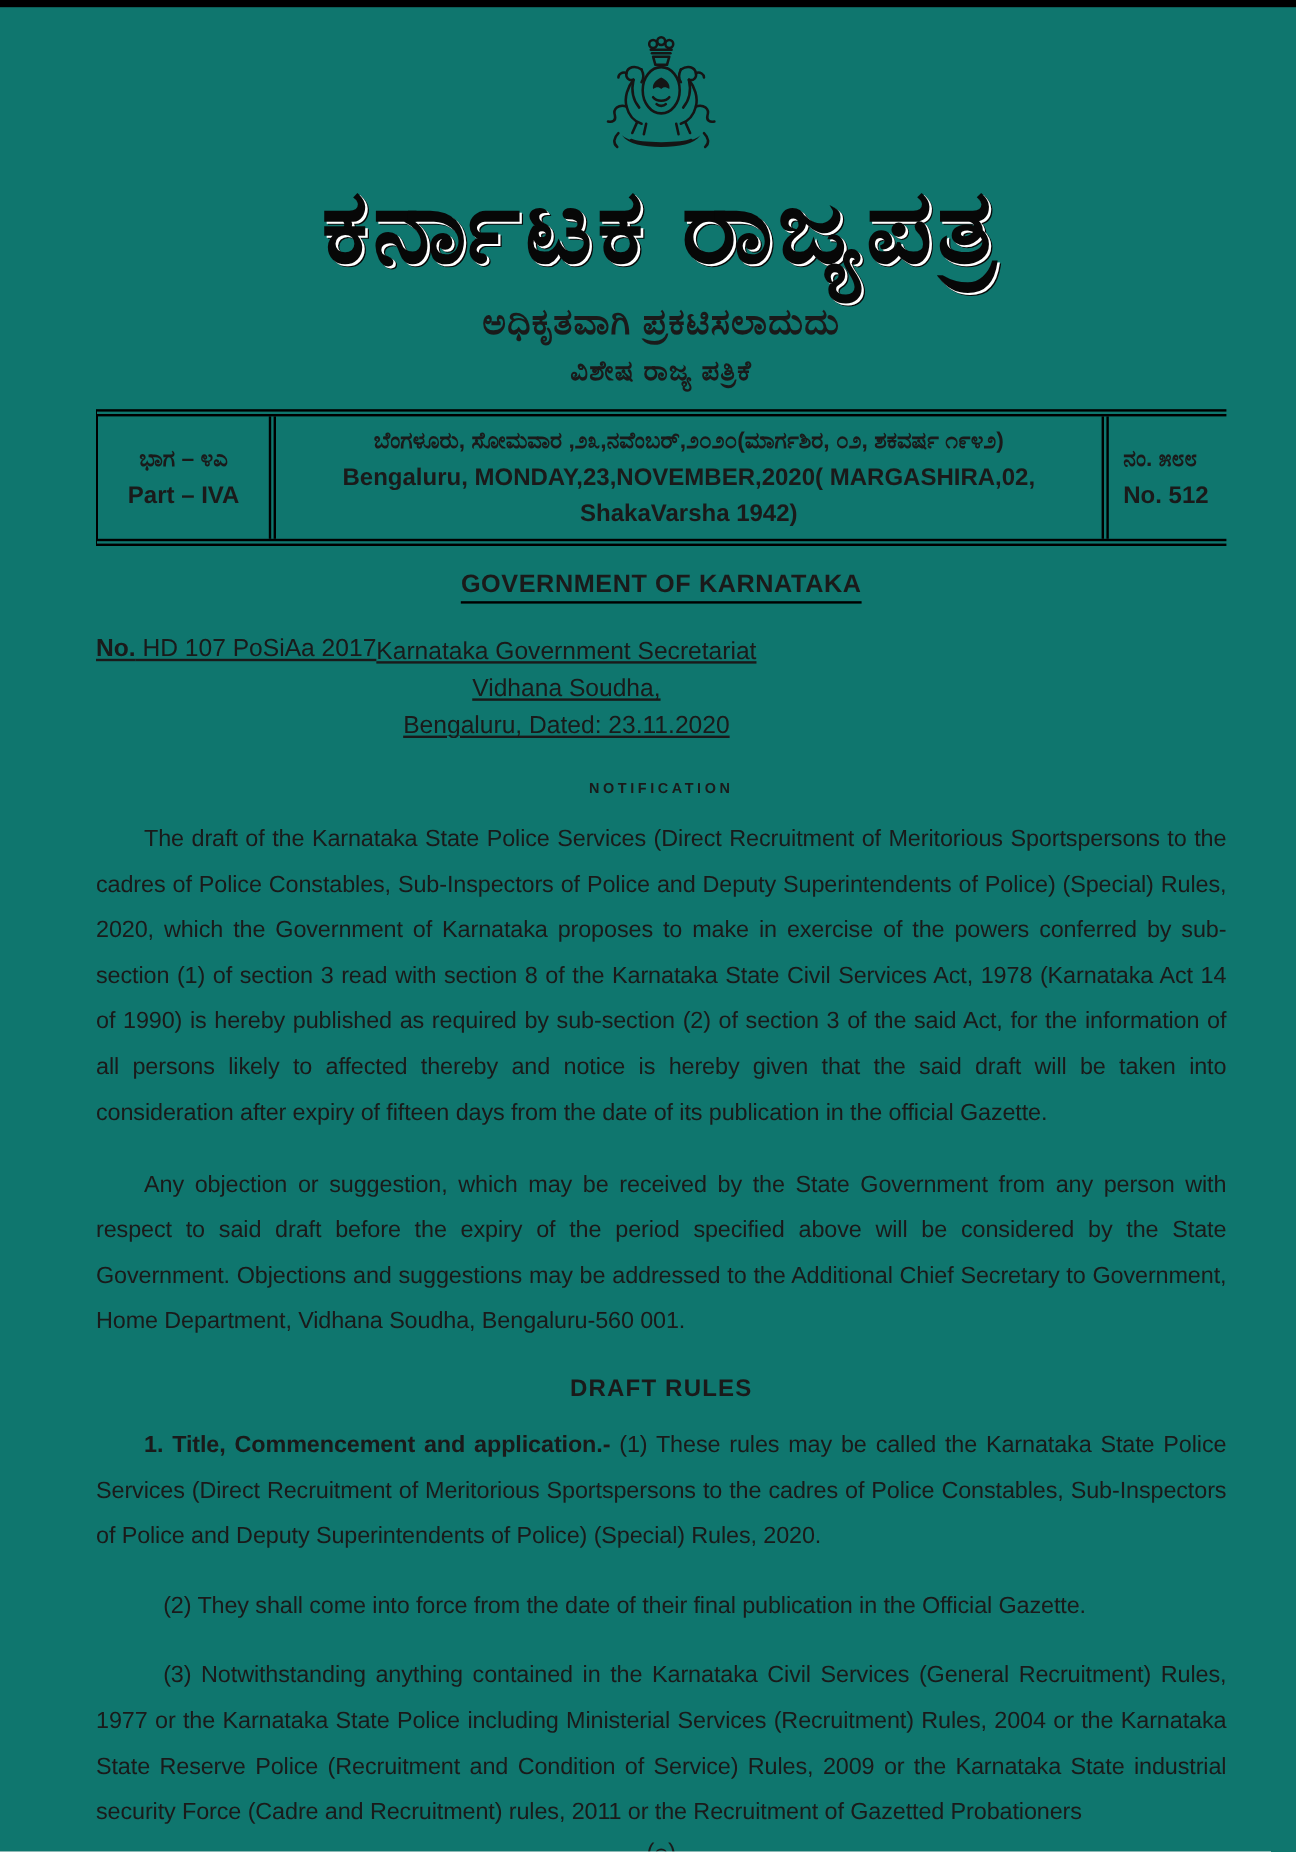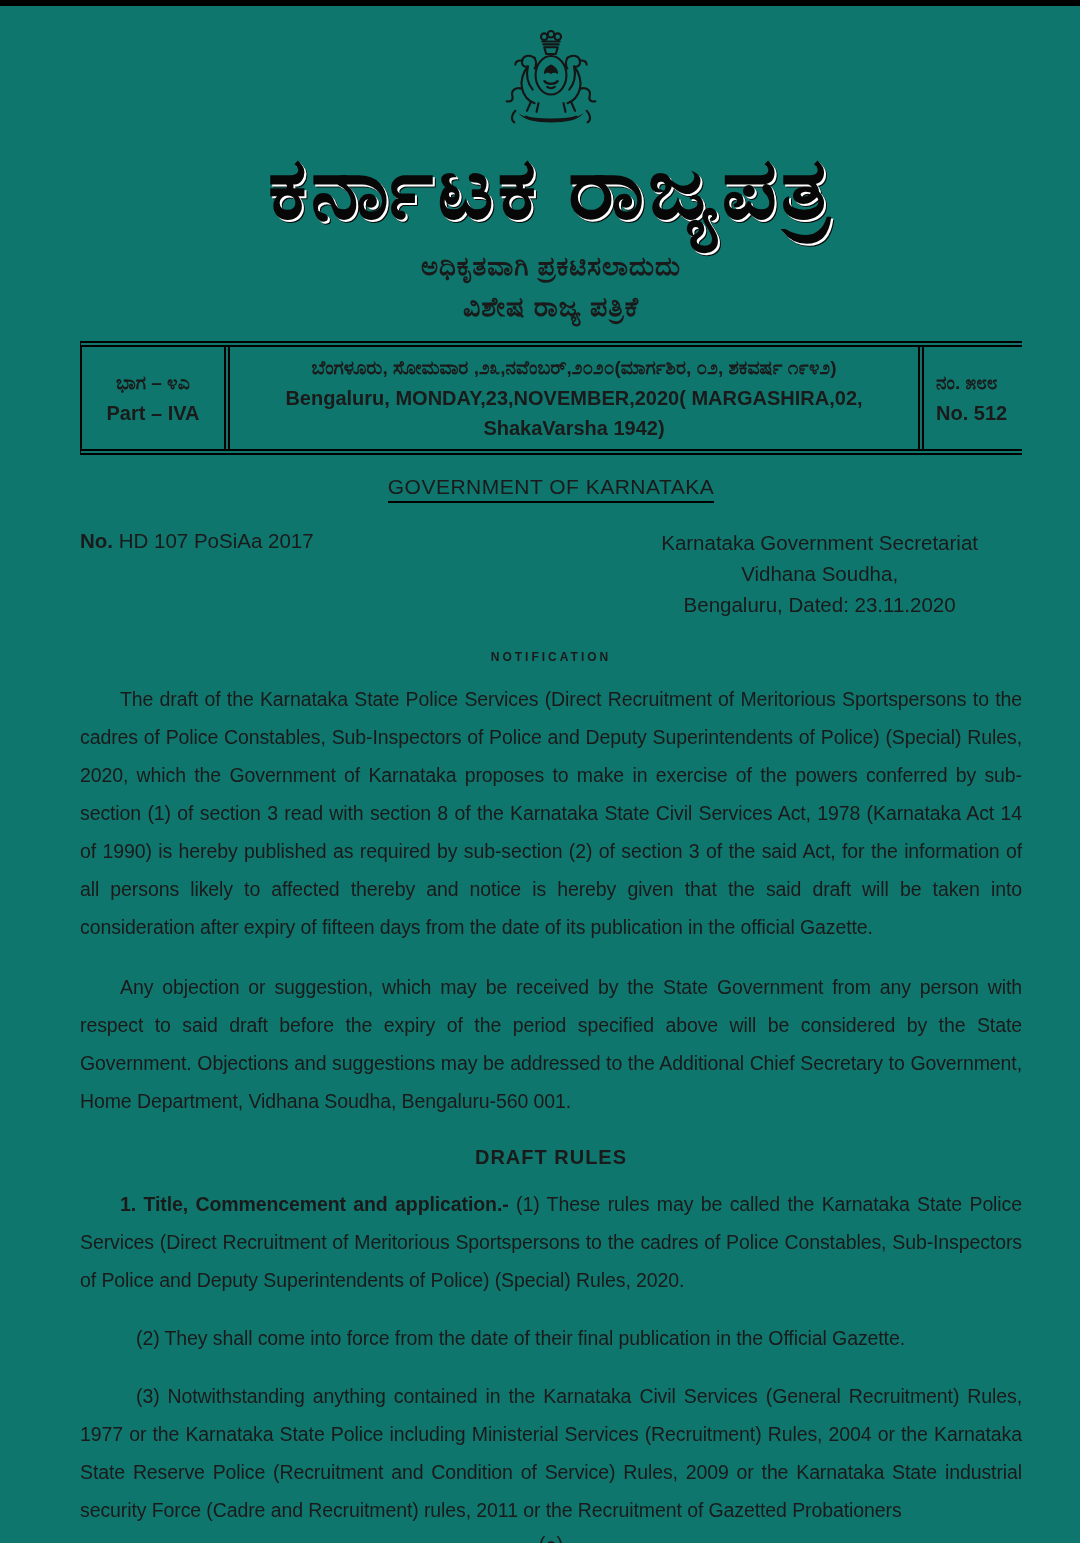--- a/index.html
+++ b/index.html
@@ -13,45 +13,45 @@
   .content { padding:0 58px 0 80px; }
 
   
   .emblem-wrap { text-align:center; margin-top:22px; }
   .masthead-title {
     text-align:center; font-weight:bold; font-size:86px; line-height:1.18;
     letter-spacing:4px; color:#070707;
     text-shadow: 2px 2px 0 #ffffff, 3px 3px 0 #070707;
     white-space:nowrap;
   }
-  .masthead-sub1 { text-align:center; font-size:26px; font-weight:bold; margin-top:12px; letter-spacing:1px; }
-  .masthead-sub2 { text-align:center; font-size:27px; font-weight:bold; margin-top:10px; letter-spacing:1px; }
+  .masthead-sub1 { text-align:center; font-size:30px; font-weight:bold; margin-top:12px; letter-spacing:1px; }
+  .masthead-sub2 { text-align:center; font-size:23px; font-weight:bold; margin-top:10px; letter-spacing:1px; }
 
   
   .header-table {
     display:flex; margin-top:18px; align-items:stretch;
     border-top:6px double #000; border-bottom:6px double #000;
     border-left:2px solid #000;
   }
   .header-cell { padding:6px 6px; display:flex; flex-direction:column; justify-content:center; }
   .cell-part  { flex:0 0 148px; text-align:center; border-right:6px double #000; }
   .cell-date  { flex:1 1 auto; text-align:center; }
   .cell-no    { flex:0 0 104px; text-align:left; border-left:6px double #000; padding-left:12px; }
   .hd-kn { font-size:19px; font-weight:bold; line-height:30px; }
   .hd-en { font-size:20px; font-weight:bold; line-height:30px; }
 
   
   .gov-heading { text-align:center; margin-top:20px; }
   .gov-heading span {
-    font-size:21px; font-weight:normal; letter-spacing:0.5px;
+    font-size:21px; font-weight:bold; letter-spacing:0.5px;
     border-bottom:2.5px solid #000; padding-bottom:2px; display:inline-block;
   }
 
   
-  .ref-row { display:flex; justify-content:space-between; margin-top:24px; font-size:20.5px; }
+  .ref-row { display:flex; justify-content:flex-start; margin-top:24px; font-size:20.5px;text-decoration:underline; }
   .ref-left { white-space:nowrap; padding-top:2px; }
   .ref-left .bold { font-weight:bold; }
   .ref-right { text-align:center; line-height:31px; margin-right:44px; }
 
   
   .notif-heading { text-align:center; font-size:12px; font-weight:bold; letter-spacing:3px; margin-top:30px; }
   .draft-heading { text-align:center; font-size:20px; font-weight:bold; letter-spacing:1px; margin-top:26px; }
 
   
   .body-para {

